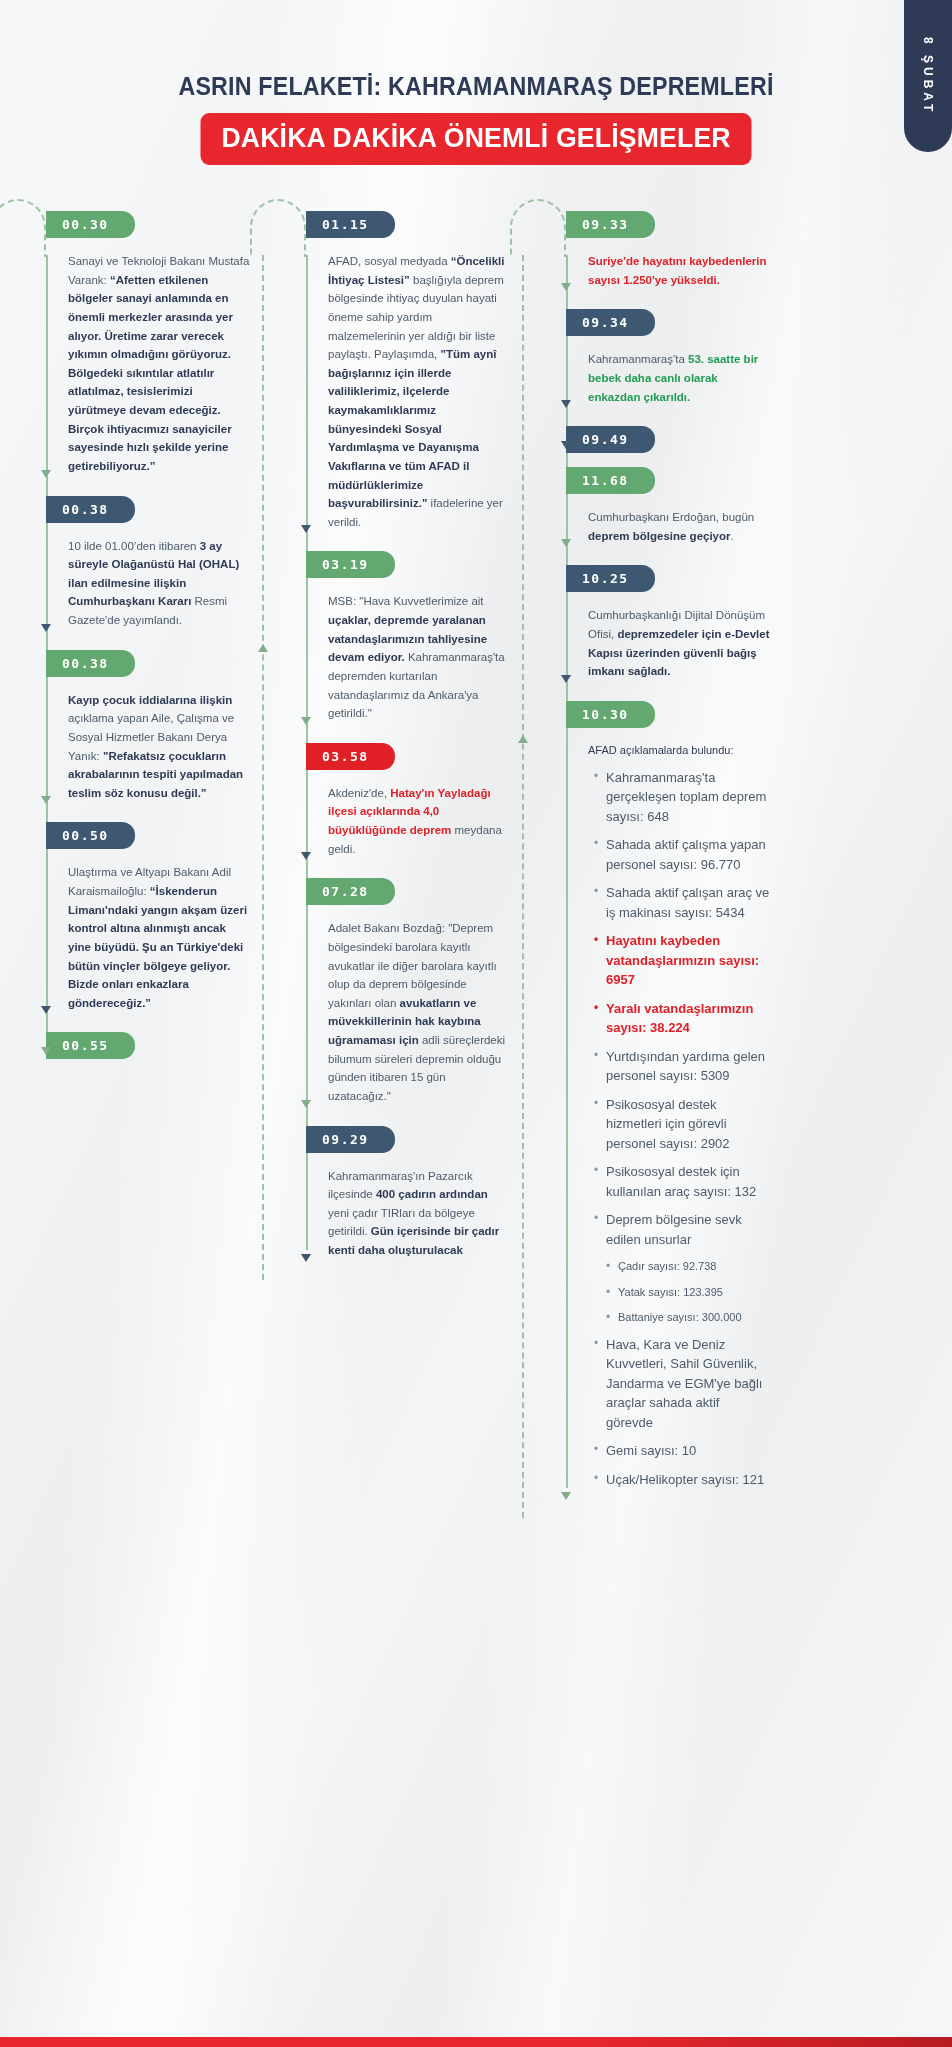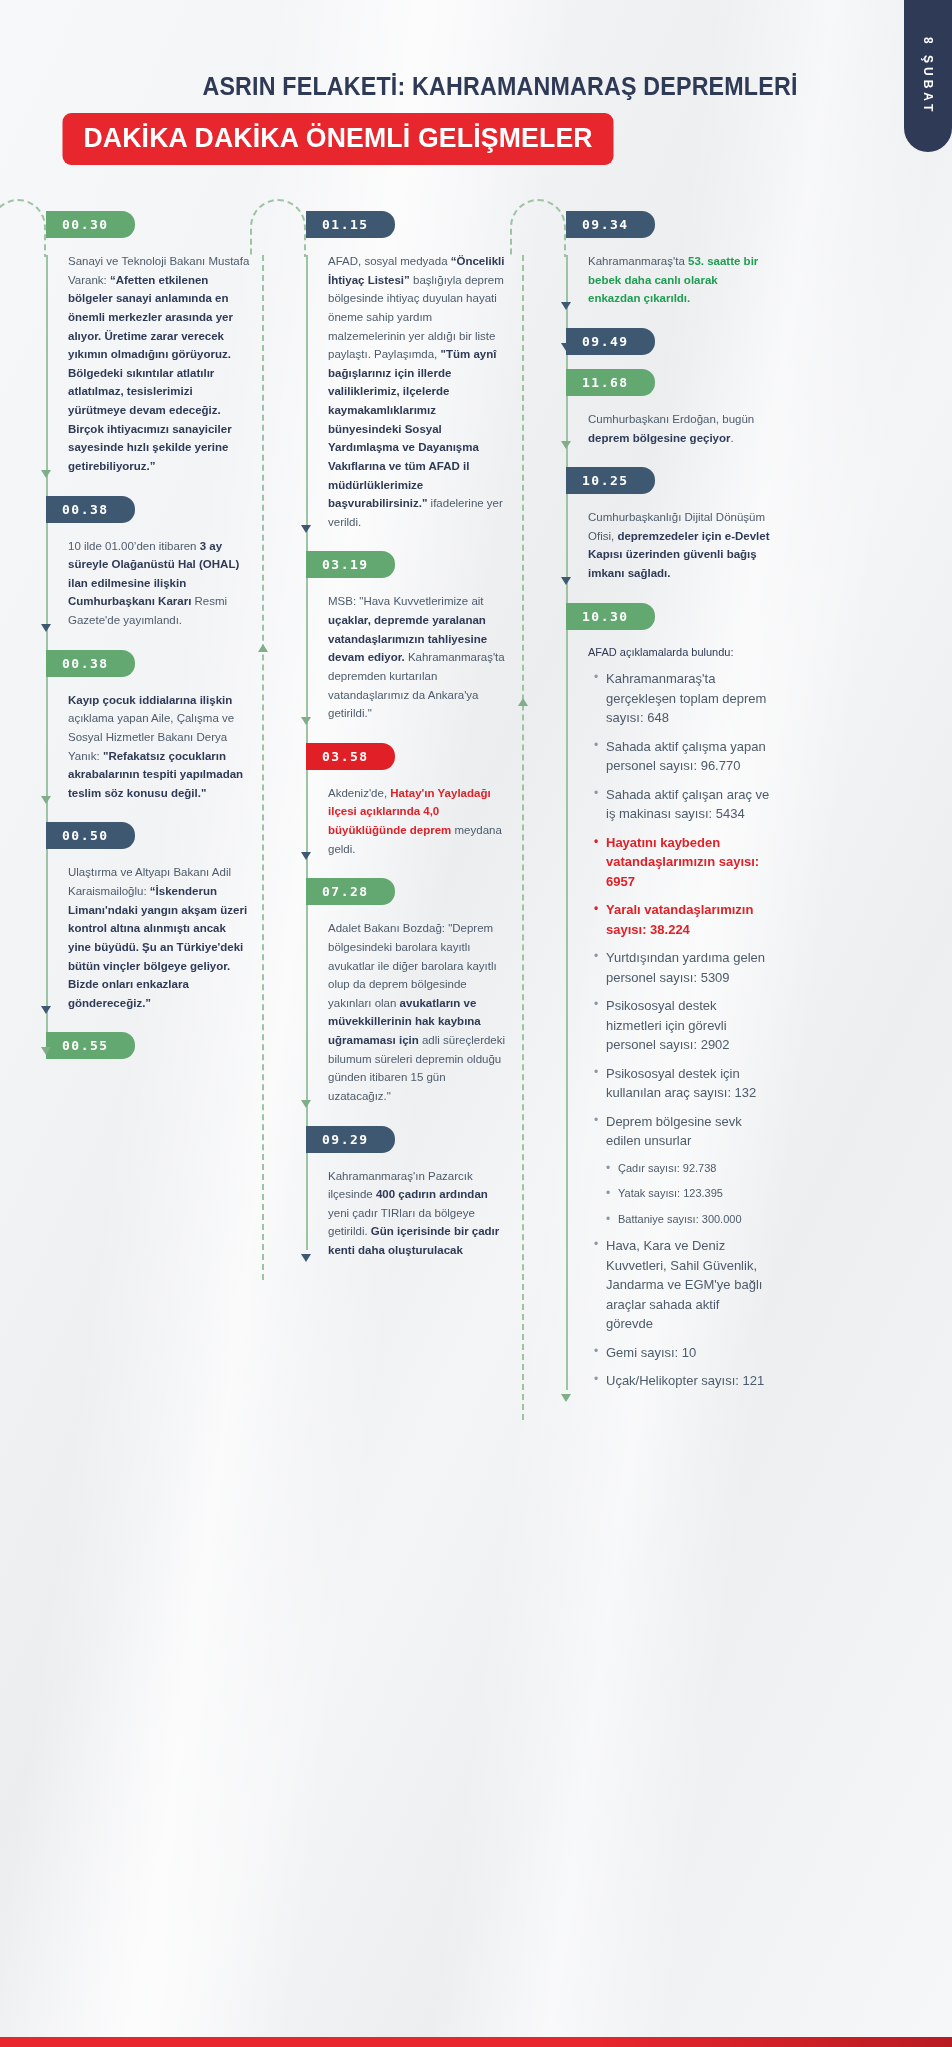--- a/index.html
+++ b/index.html
@@ -49,30 +49,30 @@
   }
   .date-tab .vtext {
     writing-mode: vertical-rl;
     color: #ffffff;
     font-size: 12px;
     font-weight: 700;
     letter-spacing: 4px;
   }
 
   
-  .header { position: relative; z-index: 5; padding-top: 72px; text-align: center; padding-left: 48px; }
+  .header { position: relative; z-index: 5; padding-top: 72px; text-align: center; }
   .title-main {
     color: #2f3a56;
     font-size: 25px;
     font-weight: 700;
     letter-spacing: .2px;
     transform: scaleX(.93);
     white-space: nowrap;
   }
-  .title-banner-wrap { margin-top: 12px; display: flex; }
+  .title-banner-wrap { margin-top: 12px; display: flex; justify-content: center; }
   .title-banner {
     background: #e8262d;
     color: #ffffff;
     font-size: 28px;
     font-weight: 700;
     letter-spacing: .2px;
     padding: 9px 22px 11px 22px;
     border-radius: 9px;
     transform: scaleX(.95);
     white-space: nowrap;
@@ -243,20 +243,21 @@
         <div class="entry"><div class="badge red">03.58</div><div class="entry-body"><span>Akdeniz'de, </span><span class="red">Hatay'ın Yayladağı ilçesi açıklarında 4,0 büyüklüğünde deprem </span><span>meydana geldi.</span></div><div class="rail-arrow navy"></div></div>
         <div class="entry"><div class="badge green">07.28</div><div class="entry-body"><span>Adalet Bakanı Bozdağ: "Deprem bölgesindeki barolara kayıtlı avukatlar ile diğer barolara kayıtlı olup da deprem bölgesinde yakınları olan </span><b>avukatların ve müvekkillerinin hak kaybına uğramaması için </b><span>adli süreçlerdeki bilumum süreleri depremin olduğu günden itibaren 15 gün uzatacağız."</span></div><div class="rail-arrow"></div></div>
         <div class="entry"><div class="badge navy">09.29</div><div class="entry-body"><span>Kahramanmaraş'ın Pazarcık ilçesinde </span><b>400 çadırın ardından </b><span>yeni çadır TIRları da bölgeye getirildi. </span><b>Gün içerisinde bir çadır kenti daha oluşturulacak</b></div><div class="rail-arrow navy"></div></div>
       </div>
       <div class="col">
         <div class="rail"></div>
         <div class="hook"></div>
         <div class="dashed-link">
           <div class="up-arrow"></div>
         </div>
+        <div class="entry"><div class="badge green">09.33</div><div class="entry-body"><span class="red">Suriye'de hayatını kaybedenlerin sayısı 1.250'ye yükseldi.</span></div><div class="rail-arrow"></div></div>
         <div class="entry"><div class="badge navy">09.34</div><div class="entry-body"><span>Kahramanmaraş'ta </span><span class="green">53. saatte bir bebek daha canlı olarak enkazdan çıkarıldı.</span></div><div class="rail-arrow navy"></div></div>
         <div class="entry"><div class="badge navy">09.49</div><div class="rail-arrow navy"></div></div>
         <div class="entry"><div class="badge green">11.68</div><div class="entry-body"><span>Cumhurbaşkanı Erdoğan, bugün </span><b>deprem bölgesine geçiyor</b><span>.</span></div><div class="rail-arrow"></div></div>
         <div class="entry"><div class="badge navy">10.25</div><div class="entry-body"><span>Cumhurbaşkanlığı Dijital Dönüşüm Ofisi, </span><b>depremzedeler için e-Devlet Kapısı üzerinden güvenli bağış imkanı sağladı.</b></div><div class="rail-arrow navy"></div></div>
         <div class="entry"><div class="badge green">10.30</div><div class="entry-body">
             <div class="list-intro">AFAD açıklamalarda bulundu:</div>
             <ul class="blist">
               <li class="">Kahramanmaraş'ta gerçekleşen toplam deprem sayısı: 648</li>
               <li class="">Sahada aktif çalışma yapan personel sayısı: 96.770</li>
               <li class="">Sahada aktif çalışan araç ve iş makinası sayısı: 5434</li>

